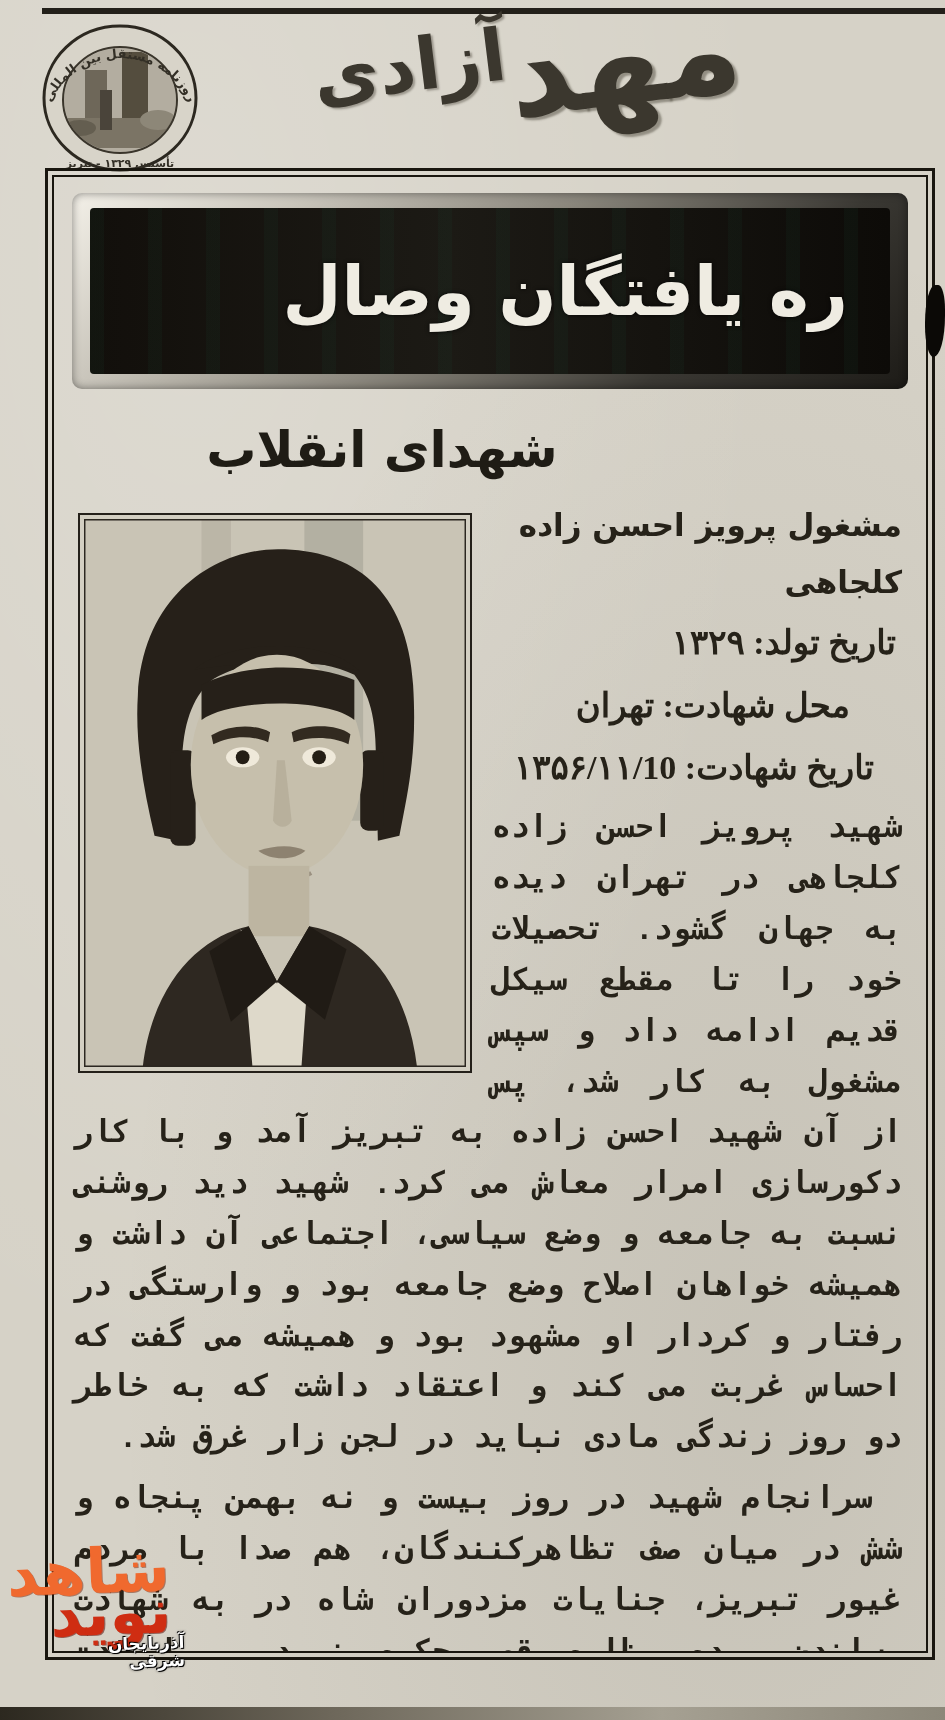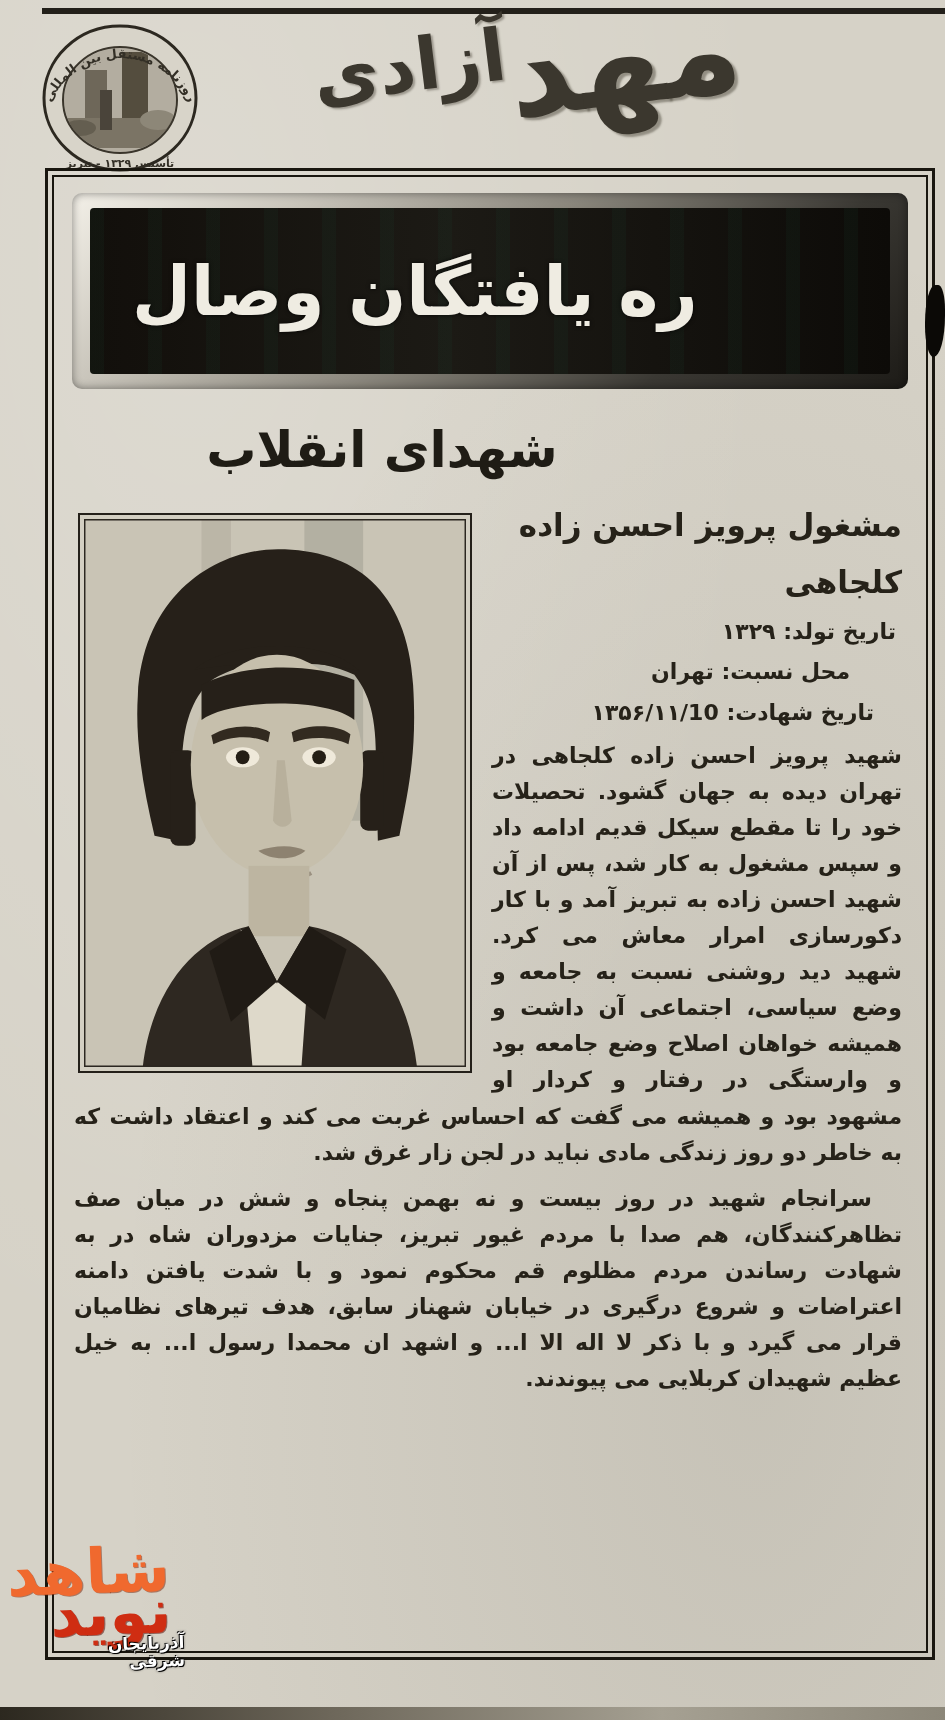--- a/index.html
+++ b/index.html
@@ -35,43 +35,43 @@
   
   .plaque-outer{
     margin:16px 18px 0 18px; height:196px; box-sizing:border-box;
     border-radius:10px; padding:15px 18px;
     background:linear-gradient(140deg,#f3f0e8 0%, #c9c5bb 22%, #8a867c 48%, #3a3833 75%, #1d1b17 100%);
     box-shadow: inset 0 0 8px rgba(0,0,0,.45);
   }
   .plaque-inner{
     position:relative; height:100%; border-radius:4px; overflow:hidden;
     background:linear-gradient(90deg,#120f0b, #1c1a15 45%, #0d0b08);
-    display:flex; align-items:center; 
+    display:flex; align-items:center; justify-content:flex-end;
     padding:0 42px; box-sizing:border-box;
   }
   .plaque-streaks{position:absolute; inset:0;
     background:repeating-linear-gradient(90deg, rgba(25,70,50,.12) 0 14px, rgba(0,0,0,0) 14px 58px);}
   .banner-title{position:relative; direction:rtl; font-size:68px; font-weight:bold;
     color:#efece2; letter-spacing:1px; text-shadow:0 0 4px rgba(0,0,0,.8);}
 
   
   .headline{margin:32px 0 6px; text-align:center; transform:translateX(-108px);
     direction:rtl; font-size:50px; font-weight:bold; color:#1f1c15;}
 
   
   .body{padding:12px 24px 0 20px; direction:rtl; color:#262219; font-weight:bold;}
   .photo-frame{float:left; width:394px; height:560px; margin:16px 20px 8px 4px;
     border:2px solid #24201a; background:#d3cfc2; padding:4px; box-sizing:border-box;}
   .photo-frame svg{display:block; width:100%; height:100%;}
   .lead-name{font-size:31px; line-height:1.85;}
-  .detail{font-size:22px; line-height:1.85;}
+  .detail{font-size:34px; line-height:1.85;font-family:Liberation Serif, serif;}
   .detail.ind1{padding-right:6px;}
   .detail.ind2{padding-right:52px;}
   .detail.ind3{padding-right:28px;}
-  .para{font-size:22px; line-height:1.64; text-align:justify; margin:4px 0 0;}
+  .para{font-size:31px; line-height:1.64; text-align:justify; margin:4px 0 0;font-family:Liberation Mono, monospace;}
   .para.second{text-indent:30px; margin-top:10px;}
 
   
   .ink-blot{position:absolute; right:0px; top:285px; width:20px; height:72px;
     background:#0b0906; border-radius:55% 35% 60% 45%;}
   .scan-edge-bottom{position:absolute; left:0; bottom:0; width:100%; height:13px;
     background:linear-gradient(90deg,#2c281f, #6d675a 35%, #a5a092 70%, #8c8779);}
 
   
   .watermark{position:absolute; left:-4px; top:1548px; width:190px; height:172px;
@@ -169,21 +169,21 @@
             <path d="M60,545 C70,460 120,415 168,405 L197,460 L230,405 C290,415 330,465 340,545 Z" fill="#2e2821"></path>
             <path d="M160,408 L197,462 L232,408 L222,545 L172,545 Z" fill="#ded9ca"></path>
             <path d="M168,405 L197,460 L150,500 L128,430 Z" fill="#201b15"></path>
             <path d="M230,405 L197,460 L246,498 L268,428 Z" fill="#201b15"></path>
             <rect x="0" y="0" width="390" height="545" fill="none" stroke="#2b2720" stroke-width="3"></rect>
           </svg>
         </div>
 
         <div class="lead-name">مشغول پرویز احسن زاده کلجاهی</div>
         <div class="detail ind1">تاریخ تولد: ۱۳۲۹</div>
-        <div class="detail ind2">محل نسبت: تهران</div>
+        <div class="detail ind2">محل شهادت: تهران</div>
         <div class="detail ind3">تاریخ شهادت: ۱۳۵۶/۱۱/10</div>
 
         <p class="para">شهید پرویز احسن زاده کلجاهی در تهران دیده به جهان گشود. تحصیلات خود را تا مقطع سیکل قدیم ادامه داد و سپس مشغول به کار شد، پس از آن شهید احسن زاده به تبریز آمد و با کار دکورسازی امرار معاش می کرد. شهید دید روشنی نسبت به جامعه و وضع سیاسی، اجتماعی آن داشت و همیشه خواهان اصلاح وضع جامعه بود و وارستگی در رفتار و کردار او مشهود بود و همیشه می گفت که احساس غربت می کند و اعتقاد داشت که به خاطر دو روز زندگی مادی نباید در لجن زار غرق شد.</p>
         <p class="para second">سرانجام شهید در روز بیست و نه بهمن پنجاه و شش در میان صف تظاهرکنندگان، هم صدا با مردم غیور تبریز، جنایات مزدوران شاه در به شهادت رساندن مردم مظلوم قم محکوم نمود و با شدت یافتن دامنه اعتراضات و شروع درگیری در خیابان شهناز سابق، هدف تیرهای نظامیان قرار می گیرد و با ذکر لا اله الا ا... و اشهد ان محمدا رسول ا... به خیل عظیم شهیدان کربلایی می پیوندند.</p>
 
       </div>
 
     </div>
   </div>
 

